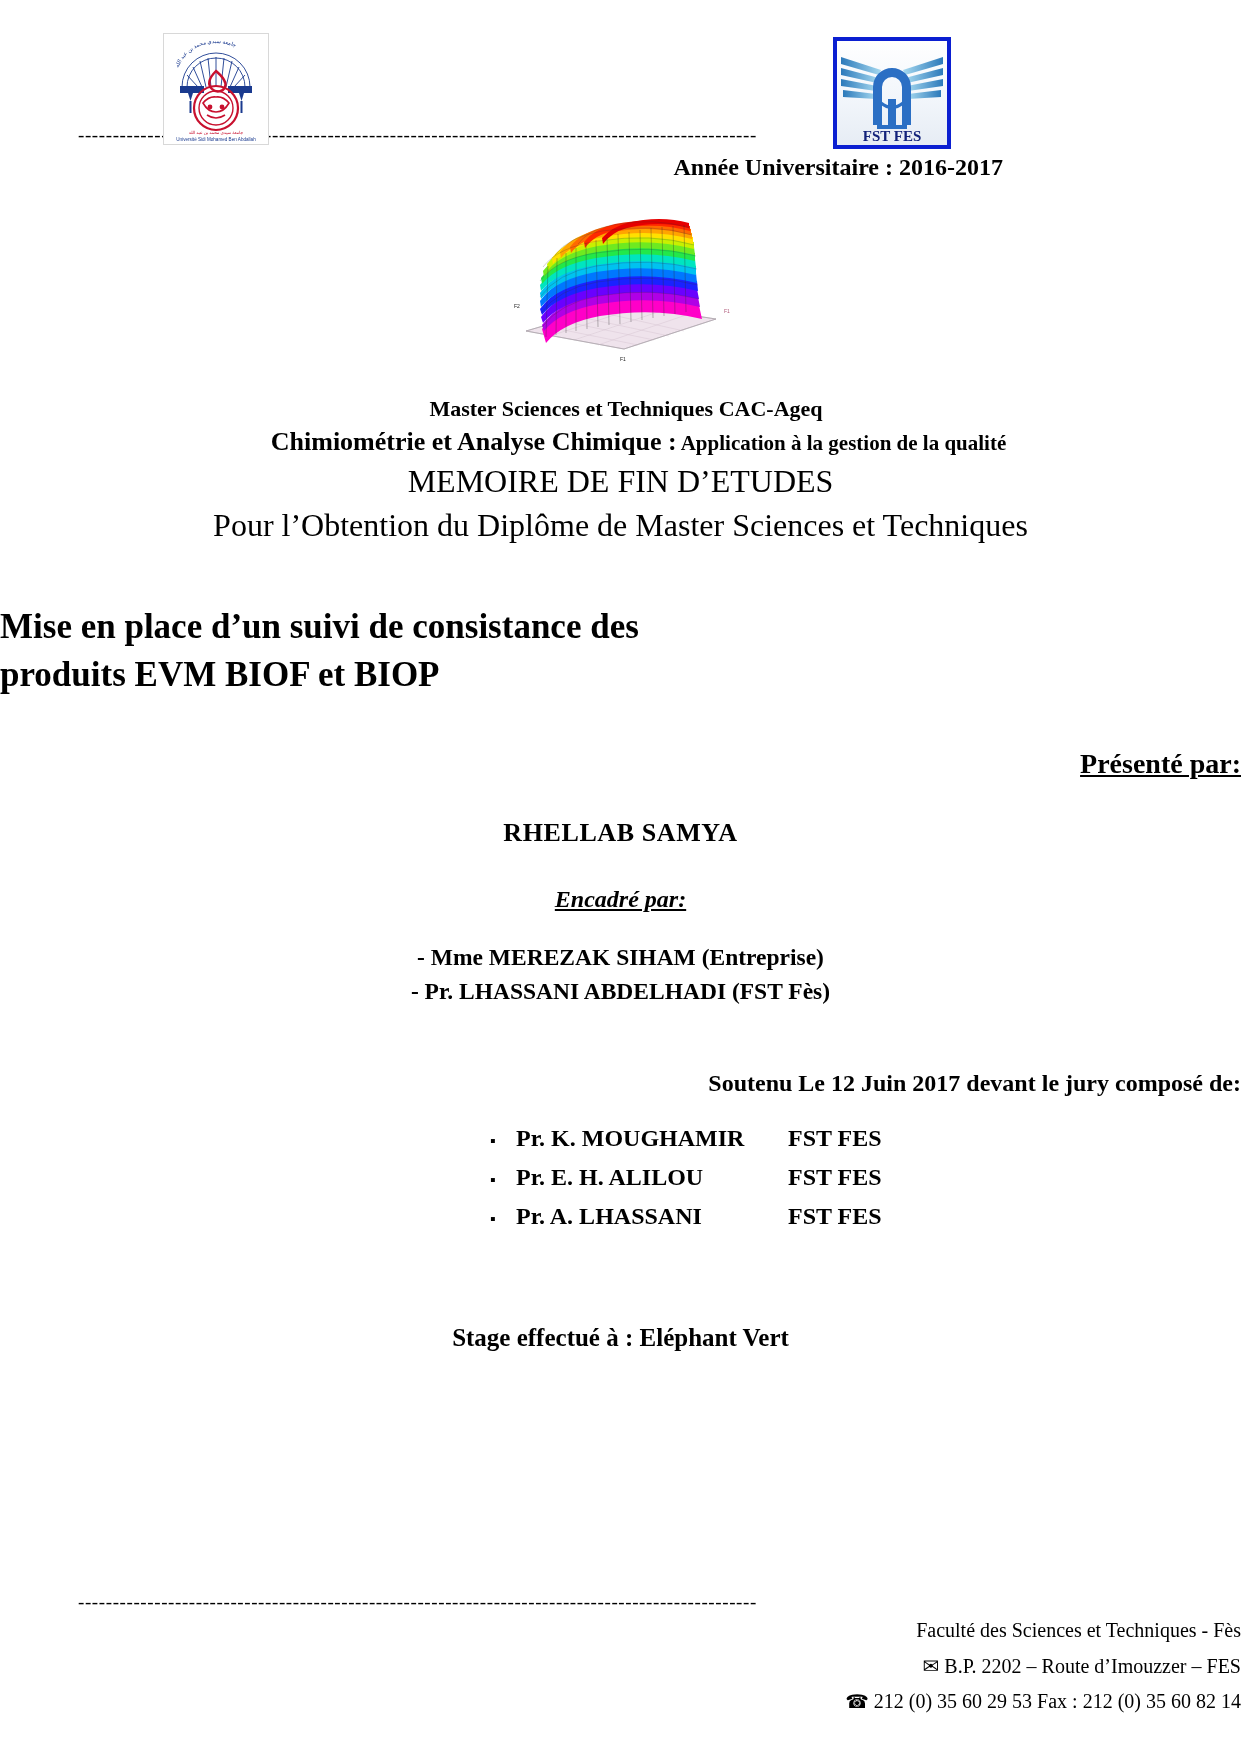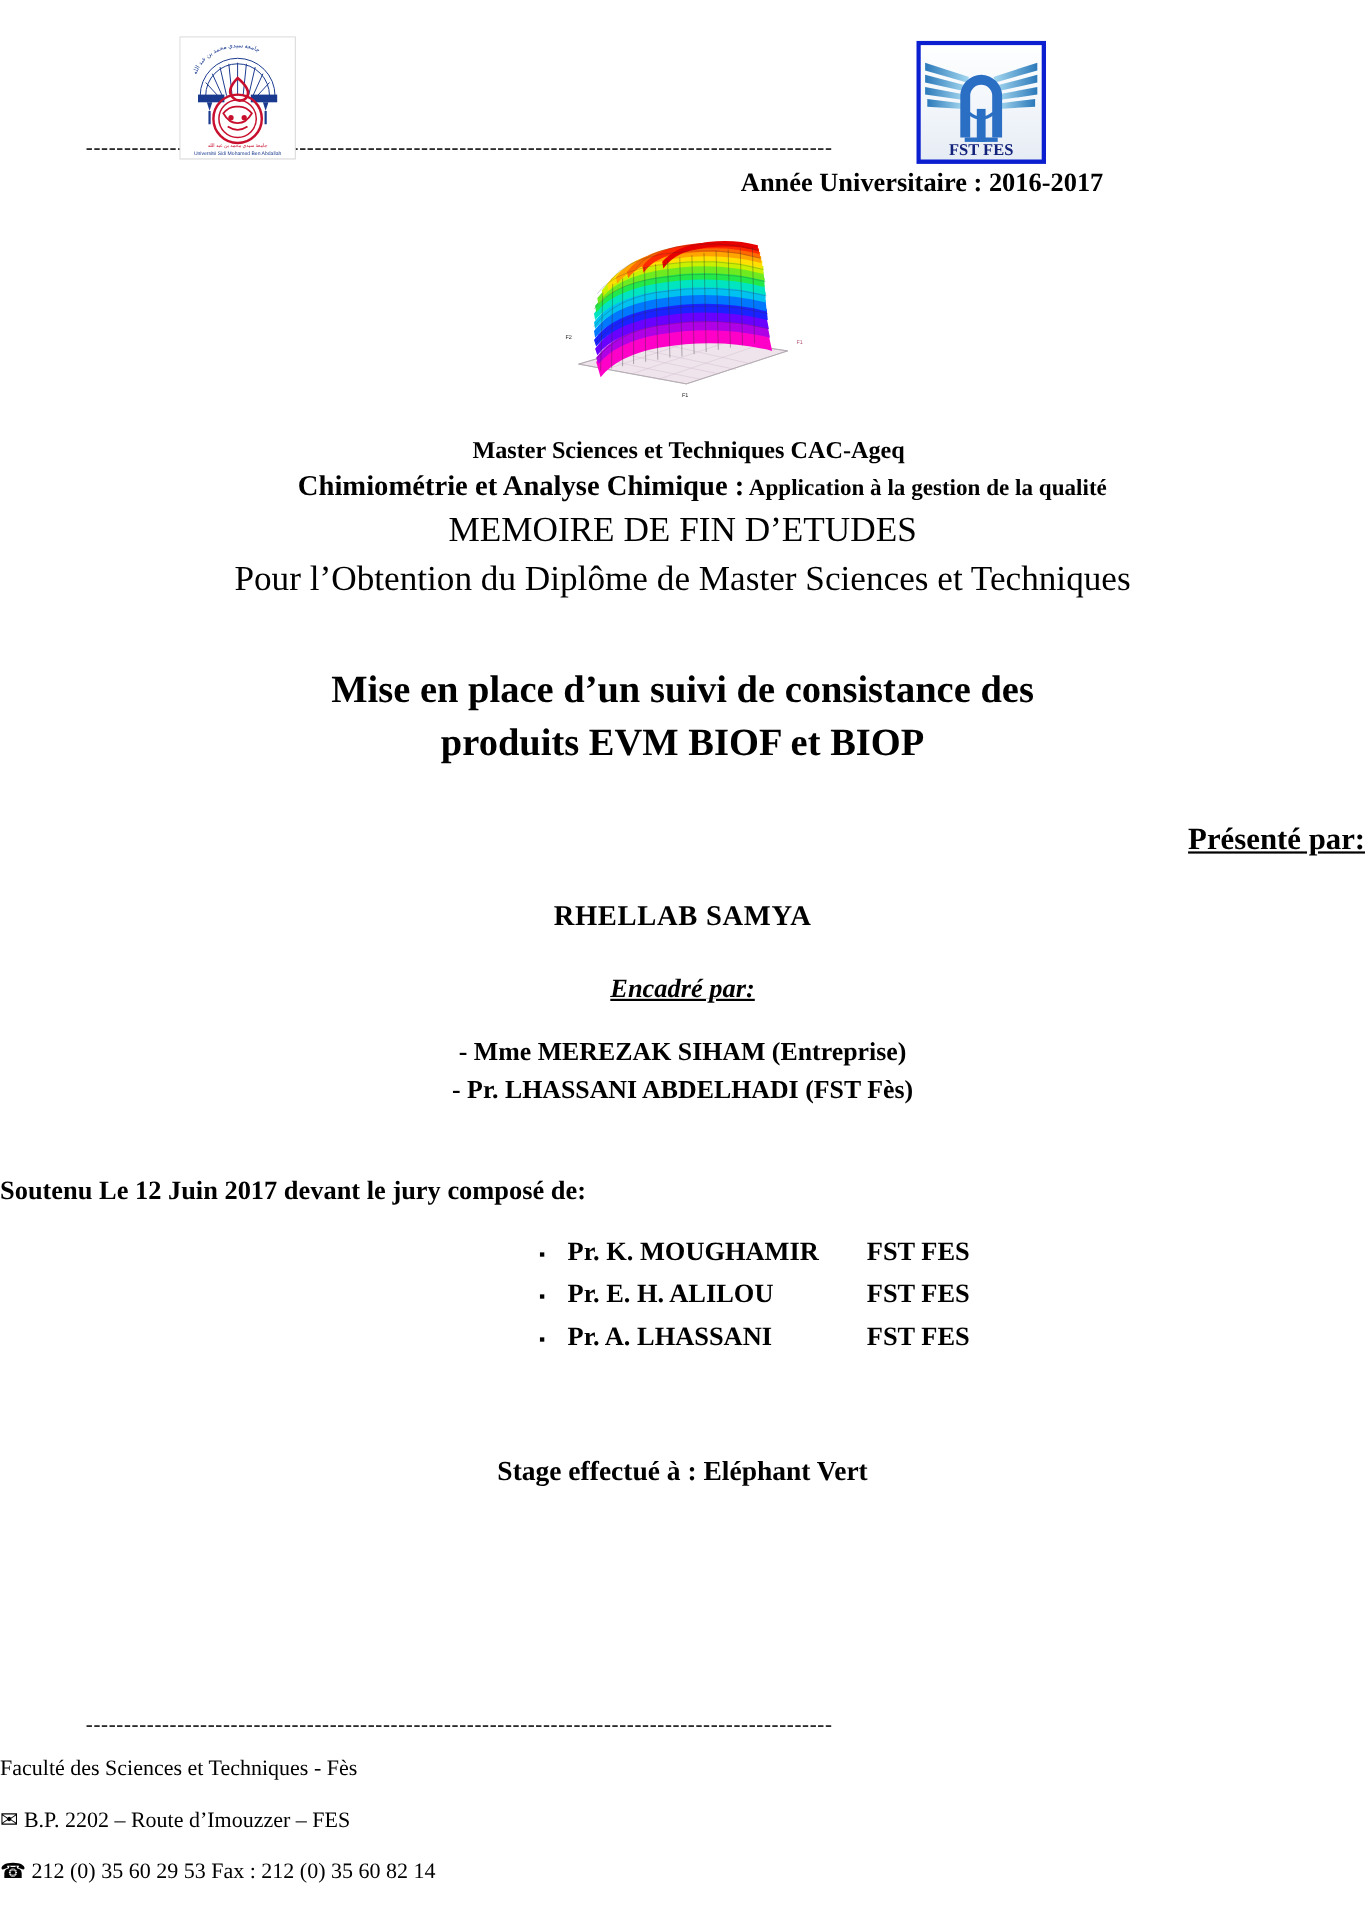--- a/index.html
+++ b/index.html
@@ -127,21 +127,21 @@
   .memoire {
     text-align: center;
     font-size: 32px;
     line-height: 1.38;
     font-weight: normal;
   }
 
   
   .main-title {
     margin-top: 56px;
-    text-align: center;
+    text-align: left;
     font-weight: bold;
     font-size: 35px;
     line-height: 1.36;
   }
 
   
   .presented-label {
     margin-top: 50px;
     text-align: right;
     font-weight: bold;
@@ -167,21 +167,21 @@
     margin-top: 28px;
     text-align: center;
     font-weight: bold;
     font-size: 23.5px;
     line-height: 1.42;
   }
 
   
   .defense {
     margin-top: 62px;
-    text-align: left;
+    text-align: right;
     font-weight: bold;
     font-size: 24px;
   }
   .jury {
     margin-top: 22px;
     padding-left: 490px;
   }
   .jury-row {
     display: flex;
     align-items: baseline;
@@ -210,24 +210,24 @@
   }
 
   
   .footer {
     position: absolute;
     left: 0;
     right: 0;
     bottom: 38px;
   }
   .footer-text {
-    text-align: left;
+    text-align: right;
     font-size: 20px;
     line-height: 1.42;
-    margin-top: 18px;
+    margin-top: 7px;
   }
   .phone-glyph { font-size: 19px; }
 </style>
 </head>
 <body>
 
 <div class="page">
 
   <div class="header">
 

